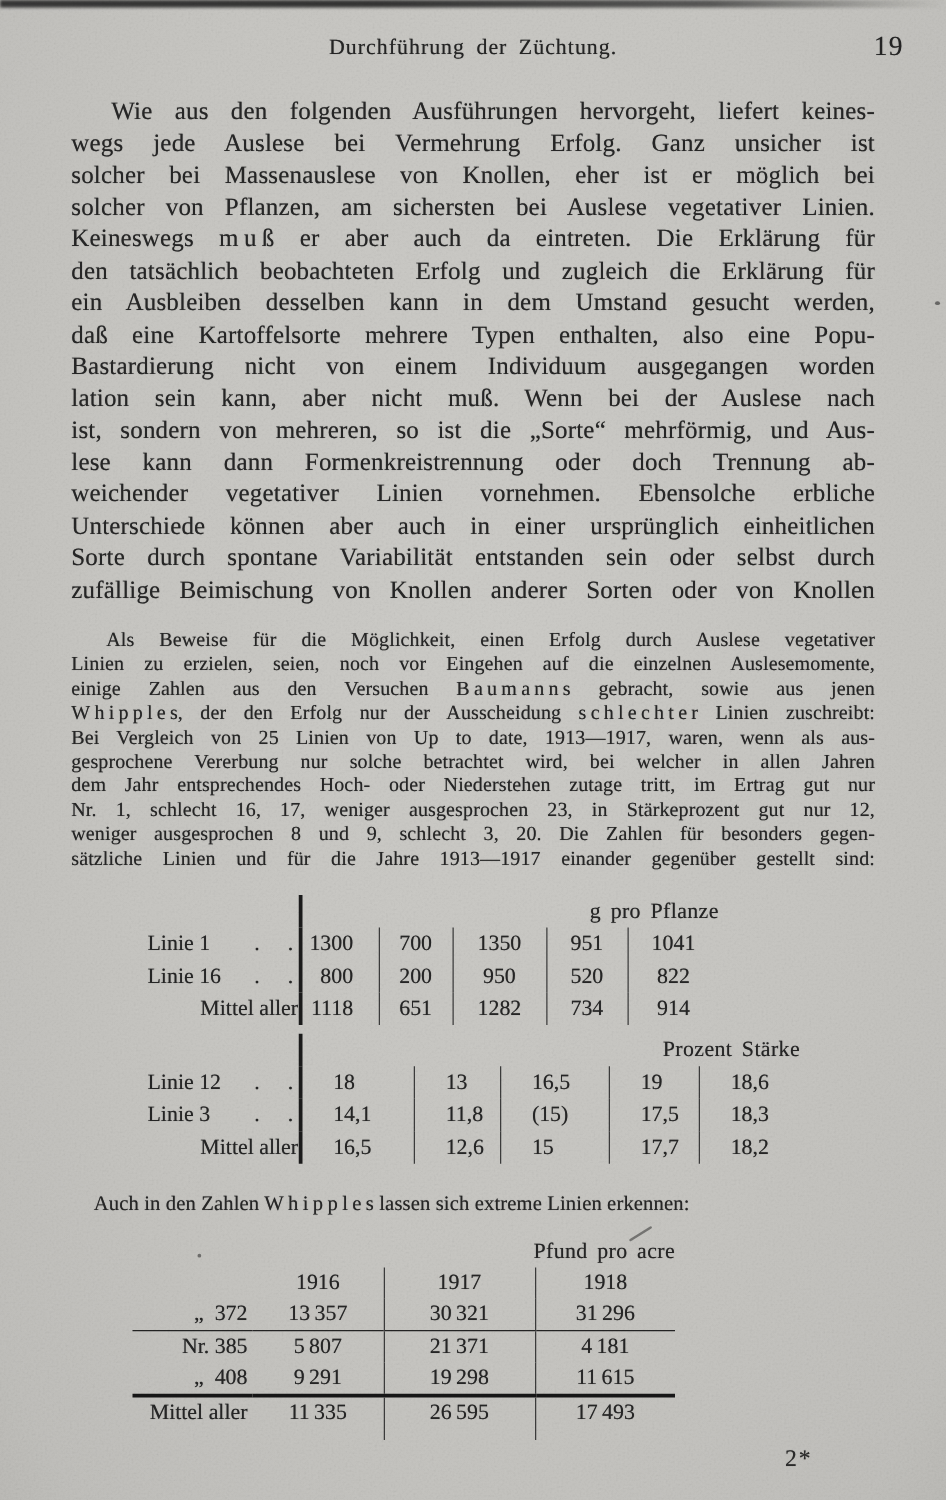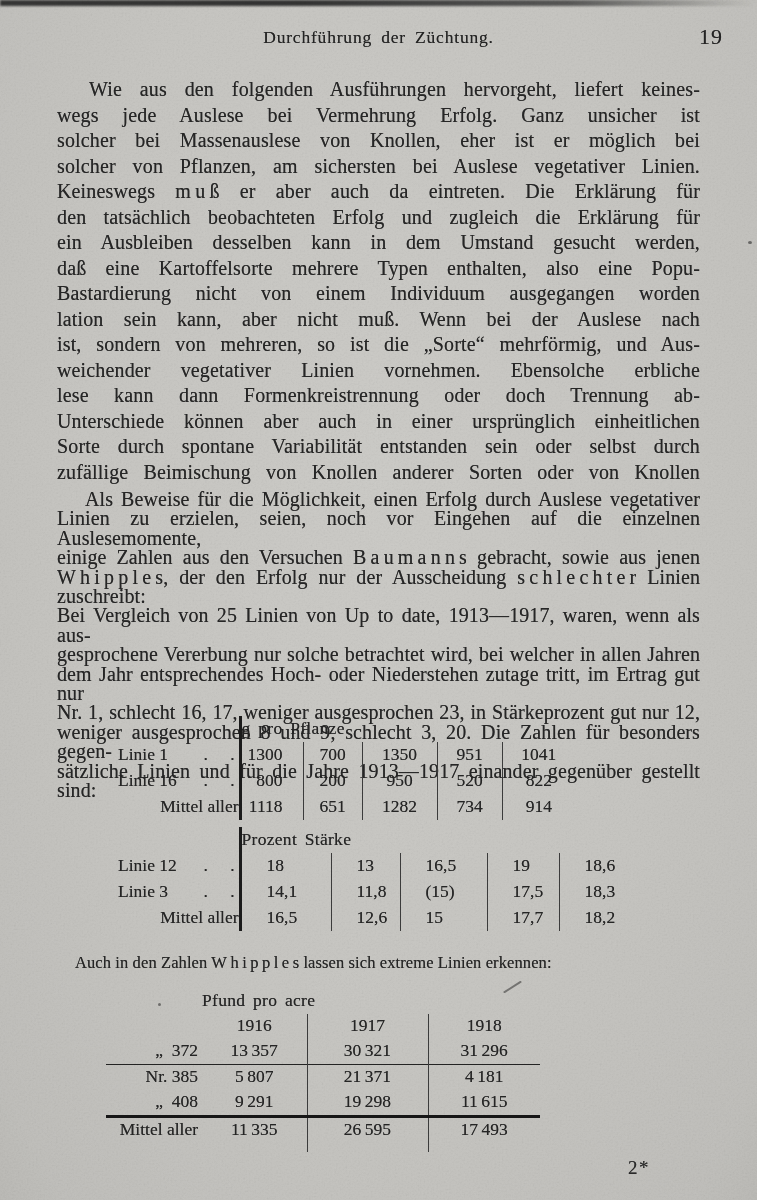--- a/index.html
+++ b/index.html
@@ -22,29 +22,29 @@
   .running-head{position:absolute;left:57px;top:27px;width:643px;text-align:center;
     font-size:17.5px;letter-spacing:0.8px;word-spacing:4px;color:#242424;}
   .page-number{position:absolute;right:34px;top:24px;font-size:22px;letter-spacing:1px;color:#242424;}
   
   .para{position:absolute;left:57px;width:643px;}
   .para .line{white-space:nowrap;}
   .para .j{text-align:justify;text-align-last:justify;white-space:normal;}
   .para .last{text-align:left;text-align-last:auto;}
   .main-para{top:77px;font-size:20px;line-height:25.5px;letter-spacing:0.15px;}
   .main-para .line:first-child{text-indent:32px;}
-  .small-para{top:490px;font-size:20px;line-height:19.4px;letter-spacing:0.1px;}
+  .small-para{top:503px;font-size:16px;line-height:19.4px;letter-spacing:0.1px;}
   .small-para .line:first-child{text-indent:28px;}
   .note-line{position:absolute;left:57px;top:953px;width:660px;font-size:16.5px;
     letter-spacing:0.1px;padding-left:18px;}
   
   table{border-collapse:collapse;table-layout:fixed;}
   .btable{position:absolute;font-size:17.5px;color:#252525;}
   .btable td{padding:2px 0 3px;vertical-align:middle;overflow:visible;}
-  .ttl{text-align:left;letter-spacing:0.3px;word-spacing:3px;}
+  .ttl{text-align:right;letter-spacing:0.3px;word-spacing:3px;}
   .lbl{border-right:3px solid #1b1b1b;padding-right:9px;}
   .lwrap{display:flex;justify-content:space-between;align-items:baseline;}
   .lwrap.end{justify-content:flex-end;}
   .ldots{word-spacing:18px;padding-right:4px;}
   .t1{left:118px;top:716px;}
   .t1 .v{text-align:center;border-left:1px solid #3c3c3c;}
   .t1 .v.first{border-left:none;text-align:right;padding-right:20px;}
   .t2{left:118px;top:827px;}
   .t2 .v{text-align:left;padding-left:25px;border-left:1px solid #3c3c3c;}
   .t2 .v.first{border-left:none;}
@@ -79,22 +79,22 @@
     <div class="line j">wegs jede Auslese bei Vermehrung Erfolg. Ganz unsicher ist</div>
     <div class="line j">solcher bei Massenauslese von Knollen, eher ist er möglich bei</div>
     <div class="line j">solcher von Pflanzen, am sichersten bei Auslese vegetativer Linien.</div>
     <div class="line j">Keineswegs m u ß er aber auch da eintreten. Die Erklärung für</div>
     <div class="line j">den tatsächlich beobachteten Erfolg und zugleich die Erklärung für</div>
     <div class="line j">ein Ausbleiben desselben kann in dem Umstand gesucht werden,</div>
     <div class="line j">daß eine Kartoffelsorte mehrere Typen enthalten, also eine Popu-</div>
     <div class="line j">Bastardierung nicht von einem Individuum ausgegangen worden</div>
     <div class="line j">lation sein kann, aber nicht muß. Wenn bei der Auslese nach</div>
     <div class="line j">ist, sondern von mehreren, so ist die „Sorte“ mehrförmig, und Aus-</div>
+    <div class="line j">lese kann dann Formenkreistrennung oder doch Trennung ab-</div>
     <div class="line j">weichender vegetativer Linien vornehmen. Ebensolche erbliche</div>
-    <div class="line j">lese kann dann Formenkreistrennung oder doch Trennung ab-</div>
     <div class="line j">Unterschiede können aber auch in einer ursprünglich einheitlichen</div>
     <div class="line j">Sorte durch spontane Variabilität entstanden sein oder selbst durch</div>
     <div class="line j">zufällige Beimischung von Knollen anderer Sorten oder von Knollen</div>
   </div>
 
   <div class="para small-para ink">
     <div class="line j">Als Beweise für die Möglichkeit, einen Erfolg durch Auslese vegetativer</div>
     <div class="line j">Linien zu erzielen, seien, noch vor Eingehen auf die einzelnen Auslesemomente,</div>
     <div class="line j">einige Zahlen aus den Versuchen B a u m a n n s gebracht, sowie aus jenen</div>
     <div class="line j">W h i p p l e s, der den Erfolg nur der Ausscheidung s c h l e c h t e r Linien zuschreibt:</div>

